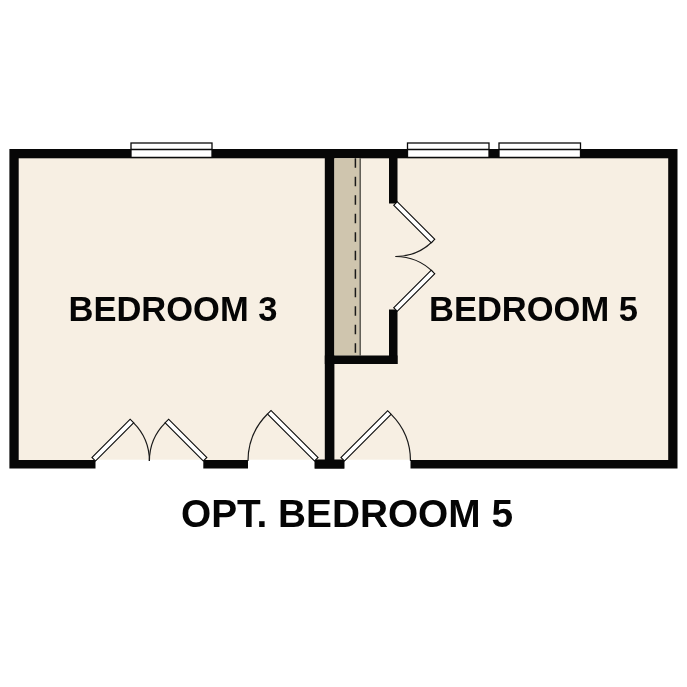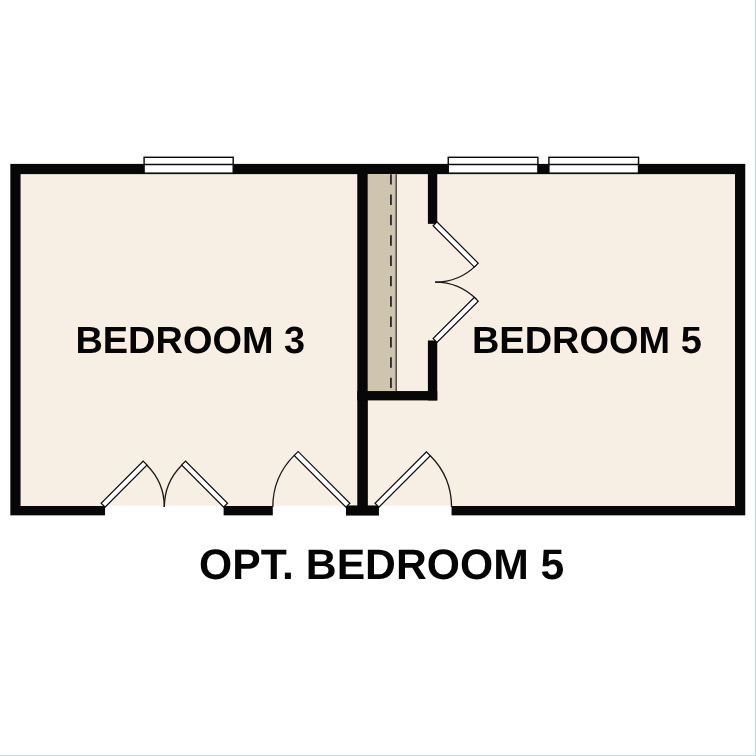--- a/index.html
+++ b/index.html
@@ -1,16 +1,16 @@
 <!DOCTYPE html>
 <html><head>
 <meta charset="utf-8">
 <style>
   html,body{margin:0;padding:0;background:#ffffff;}
-  #wrap{width:687px;height:687px;position:relative;background:#14b8a6;overflow:hidden;transform:translateZ(0);filter:blur(0.65px);}
+  #wrap{width:687px;height:687px;position:relative;background:#22c55e;overflow:hidden;transform:translateZ(0);filter:blur(0.65px);}
   svg{display:block;position:absolute;left:0;top:0;}
   #labels{transform:translateZ(0);}
   text{font-family:"Liberation Sans", sans-serif;font-weight:bold;fill:#050505;}
 </style>
 </head>
 <body>
 <div id="wrap">
 <svg width="687" height="687" viewBox="0 0 687 687" xmlns="http://www.w3.org/2000/svg">
   <rect x="0" y="0" width="687" height="687" fill="#ffffff"></rect>
 

